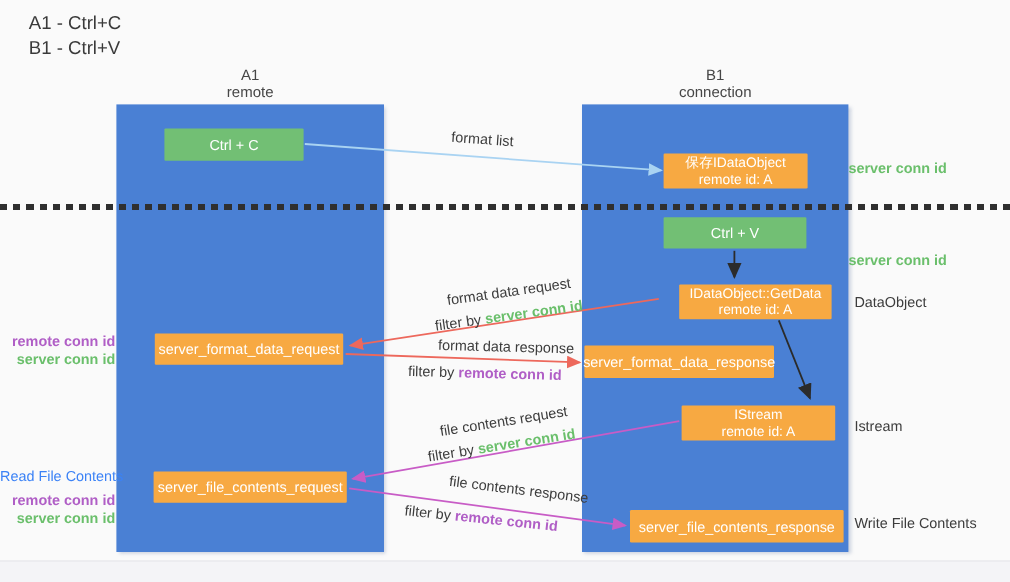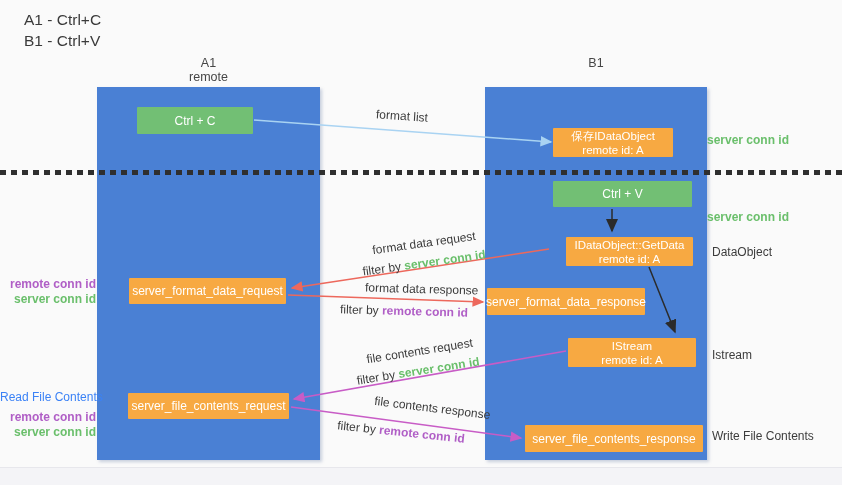--- a/index.html
+++ b/index.html
@@ -69,20 +69,21 @@
     <div>A1 - Ctrl+C</div>
     <div>B1 - Ctrl+V</div>
   </div>
 
   <div class="col-header" style="left:97px;width:223px;">
     <div>A1</div>
     <div>remote</div>
   </div>
   <div class="col-header" style="left:485px;width:222px;">
     <div>B1</div>
+    <div>connection</div>
   </div>
 
   <div class="lifeline" style="left:97px;width:223px;"></div>
   <div class="lifeline" style="left:485px;width:222px;"></div>
 
   <div class="dotted-divider"></div>
 
   <svg class="arrow-layer" width="842" height="485" viewBox="0 0 842 485">
     <defs>
       <marker id="mLight" markerWidth="9" markerHeight="8" refX="7" refY="3.5" orient="auto">
@@ -109,21 +110,21 @@
 
   <div class="node green" style="left:137px;top:107px;width:116px;height:27px;">
     <div>Ctrl + C</div>
   </div>
 
   <div class="node orange" style="left:553px;top:128px;width:120px;height:29px;font-size:11.5px;">
     <div>保存IDataObject</div>
     <div>remote id: A</div>
   </div>
 
-  <div class="node green" style="left:553px;top:181px;width:139px;height:26px;">
+  <div class="node green" style="left:553px;top:181px;width:119px;height:26px;">
     <div>Ctrl + V</div>
   </div>
 
   <div class="node orange" style="left:550px;top:237px;width:127px;height:29px;font-size:11.5px;margin-left:16px;">
     <div>IDataObject::GetData</div>
     <div>remote id: A</div>
   </div>
 
   <div class="node orange" style="left:129px;top:278px;width:157px;height:26px;">
     <div>server_format_data_request</div>

